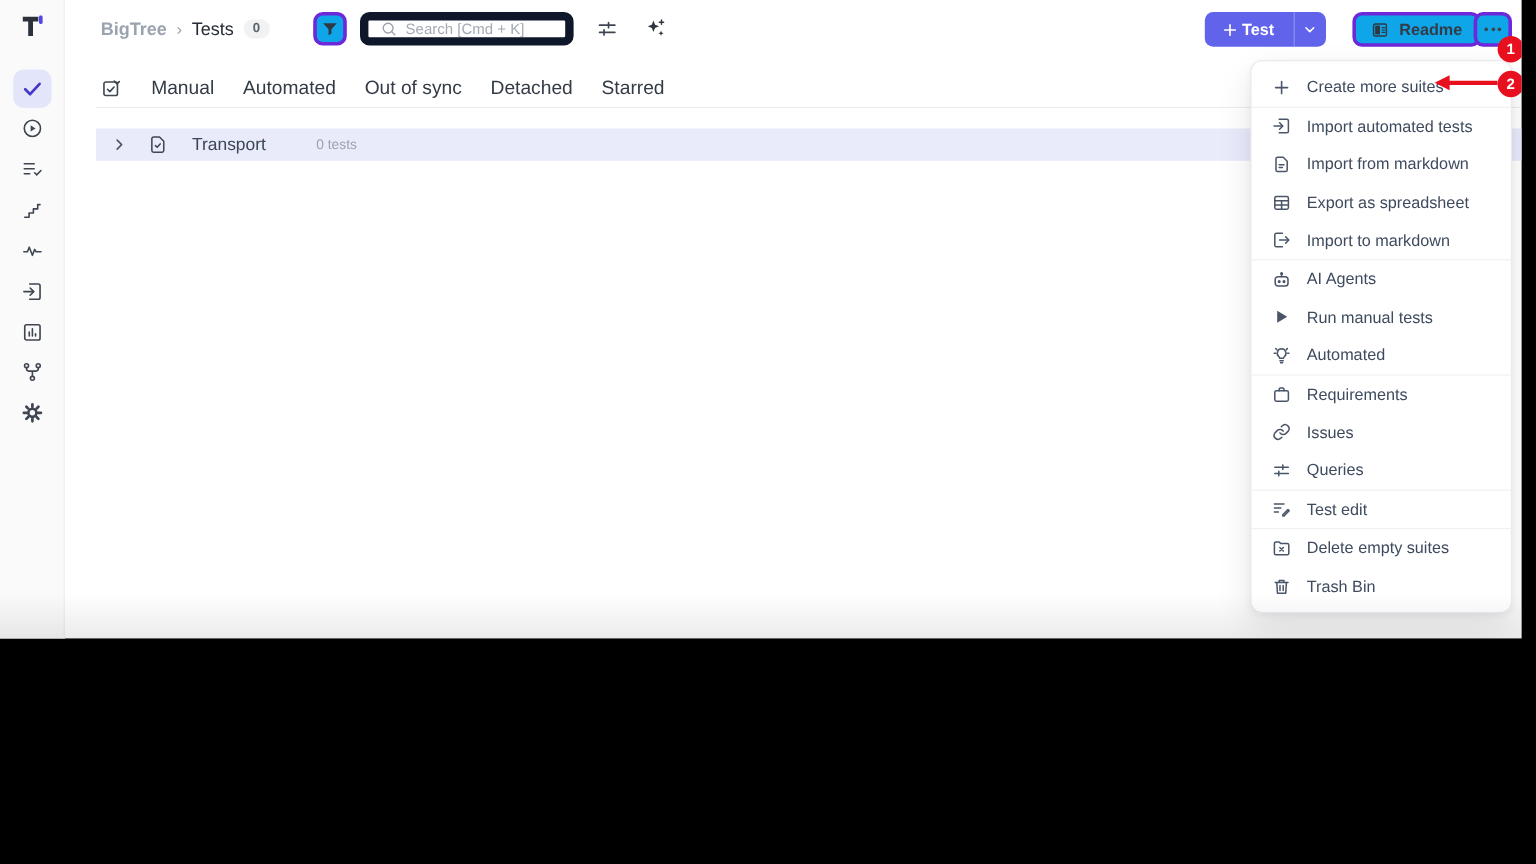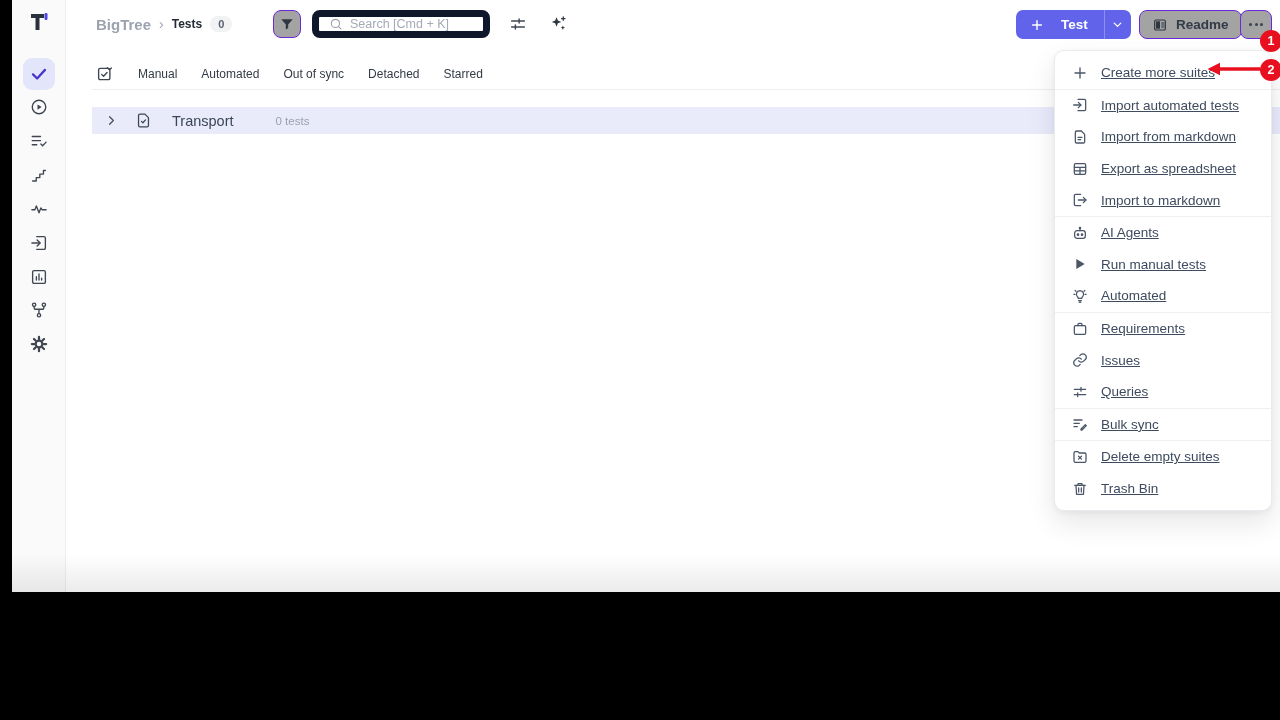--- a/index.html
+++ b/index.html
@@ -1,56 +1,56 @@
 <!DOCTYPE html>
 <html><head>
 <meta charset="utf-8">
 <style>
   * { margin:0; padding:0; box-sizing:border-box; }
   html,body { width:1280px; height:720px; background:#000; overflow:hidden;
               font-family:"Liberation Sans", sans-serif; }
-  .app { position:absolute; left:12px; top:0; width:1268px; height:592px; background:#fff; overflow:hidden; }
+  .app { position:absolute; left:0; top:0; width:1268px; height:532px; background:#fff; overflow:hidden; }
 
   
   .sidebar { position:absolute; left:0; top:0; width:54px; height:720px; background:#fafafb; border-right:1px solid #ededf0; }
   .side-icon { position:absolute; left:50%; transform:translateX(-50%); display:flex; align-items:center; justify-content:center; color:#3f4651; }
   .side-active { width:32px; height:32px; background:#e3e6fa; border-radius:9px; color:#4338ca; }
 
   
   .breadcrumb { position:absolute; left:84px; top:12px; height:24px; display:flex; align-items:center; gap:8px; }
   .bc-project { font-size:15px; font-weight:600; color:#9ba3af; }
   .bc-sep { font-size:14px; color:#9ba3af; }
-  .bc-current { font-size:12px; font-weight:700; color:#252b35; }
+  .bc-current { font-size:15px; font-weight:400; color:#252b35; }
   .bc-count { background:#f1f2f4; color:#59616c; font-size:11px; font-weight:600; padding:2px 8px; border-radius:10px; }
-  .hbtn { position:absolute; top:10px; height:29px; border:1px solid #6d28d9; border-radius:8px; background:#a3a3a3; display:flex; align-items:center; justify-content:center; color:#333b47; }
+  .hbtn { position:absolute; top:10px; height:29px; border:3px solid #6d28d9; border-radius:8px; background:#0ea5e9; display:flex; align-items:center; justify-content:center; color:#333b47; }
   .filter-btn { left:261px; width:28px; height:28px; }
   .search-box { position:absolute; left:300px; top:10px; width:178px; height:28px; border:7px solid #0f172a; border-radius:8px; background:#fff; display:flex; align-items:center; gap:7px; padding:0 10px; }
   .search-box span { font-size:12.5px; color:#a4abb5; }
   .bare-icon { position:absolute; display:flex; color:#3f4651; }
   .test-btn { position:absolute; left:1004px; top:10px; height:29px; display:flex; border-radius:7px; overflow:hidden; background:#6164ea; color:#fff; }
-  .test-main { display:flex; align-items:center; gap:17px; padding:0 16px 0 14px; font-size:13.5px; font-weight:600; }
+  .test-main { display:flex; align-items:center; gap:3px; padding:0 16px 0 14px; font-size:13.5px; font-weight:600; }
   .test-caret { width:27px; display:flex; align-items:center; justify-content:center; border-left:1px solid rgba(255,255,255,.28); }
   .readme-btn { left:1127px; padding:0 12px; gap:8px; font-size:13.5px; font-weight:600; }
   .more-btn { left:1228px; width:32px; gap:2.5px; }
   .more-btn i { width:3px; height:3px; border-radius:50%; background:#3b434e; }
 
   
   .tabbar { position:absolute; left:84px; top:60px; height:28px; display:flex; align-items:center; gap:24px; }
-  .tab { font-size:12px; color:#333b46; font-weight:500; }
+  .tab { font-size:16px; color:#333b46; font-weight:500; }
   .tabs-divider { position:absolute; left:80px; right:0; top:89px; height:1px; background:#eceef1; }
 
   
   .suite-row { position:absolute; left:80px; right:0; top:107px; height:27px; background:#e9ebfb; display:flex; align-items:center; padding-left:12px; gap:16px; }
   .suite-name { font-size:14.5px; font-weight:500; color:#3a4656; margin-left:4px; }
   .suite-count { font-size:11.5px; color:#9aa2ad; margin-left:6px;padding-left:20px; }
 
   
   .menu { position:absolute; left:1042px; top:50px; width:218px; background:#fff; border:1px solid #e9ebee; border-radius:10px; box-shadow:0 12px 28px rgba(16,24,40,.10), 0 2px 6px rgba(16,24,40,.05); padding:6px 0; }
   .menu-item { display:flex; align-items:center; gap:13px; height:31.6px; padding:0 17px; color:#3e4b5e; cursor:default; }
-  .menu-item span { font-size:13.5px;text-decoration:underline; }
+  .menu-item span { font-size:13.5px; }
   .menu-item svg { flex:0 0 auto; color:#4a5568; }
   .menu-div { border-top:1px solid #eef0f3; }
 
   
   .ann-badge { position:absolute; width:22px; height:22px; border-radius:50%; background:#e8101e; color:#fff; font-size:12.5px; font-weight:700; display:flex; align-items:center; justify-content:center; z-index:30; }
   .badge-1 { left:1248px; top:30px; }
   .badge-2 { left:1248px; top:59px; }
   .ann-arrow { position:absolute; left:1194px; top:62px; z-index:29; color:#e8101e; }
 
   .bottom-fade { position:absolute; left:0; right:0; bottom:0; height:38px; background:linear-gradient(to bottom, rgba(0,0,0,0), rgba(0,0,0,0.08)); pointer-events:none; }
@@ -314,21 +314,21 @@
           <path d="M3.5 8h17M3.5 16h17M13.5 5.2v5.6M8.5 13.2v5.6"></path>
         </svg>
       <span>Queries</span>
     </div>
     <div class="menu-div"></div>
     <div class="menu-item">
       <svg width="16" height="16" viewBox="0 0 24 24" fill="none" stroke="currentColor" stroke-width="1.9" stroke-linecap="round" stroke-linejoin="round">
           <path d="M3 6h12M3 11h8M3 16h5"></path>
           <path d="M13.5 19.5 20 13l1.5 1.5-6.5 6.5H13.5z"></path>
         </svg>
-      <span>Bulk sync</span>
+      <span>Test edit</span>
     </div>
     <div class="menu-div"></div>
     <div class="menu-item">
       <svg width="16" height="16" viewBox="0 0 24 24" fill="none" stroke="currentColor" stroke-width="1.9" stroke-linecap="round" stroke-linejoin="round">
           <path d="M3 7V6a2 2 0 0 1 2-2h4l2 2h8a2 2 0 0 1 2 2v10a2 2 0 0 1-2 2H5a2 2 0 0 1-2-2z"></path>
           <path d="m9.8 10.8 4.4 4.4M14.2 10.8l-4.4 4.4"></path>
         </svg>
       <span>Delete empty suites</span>
     </div>
     <div class="menu-item">

